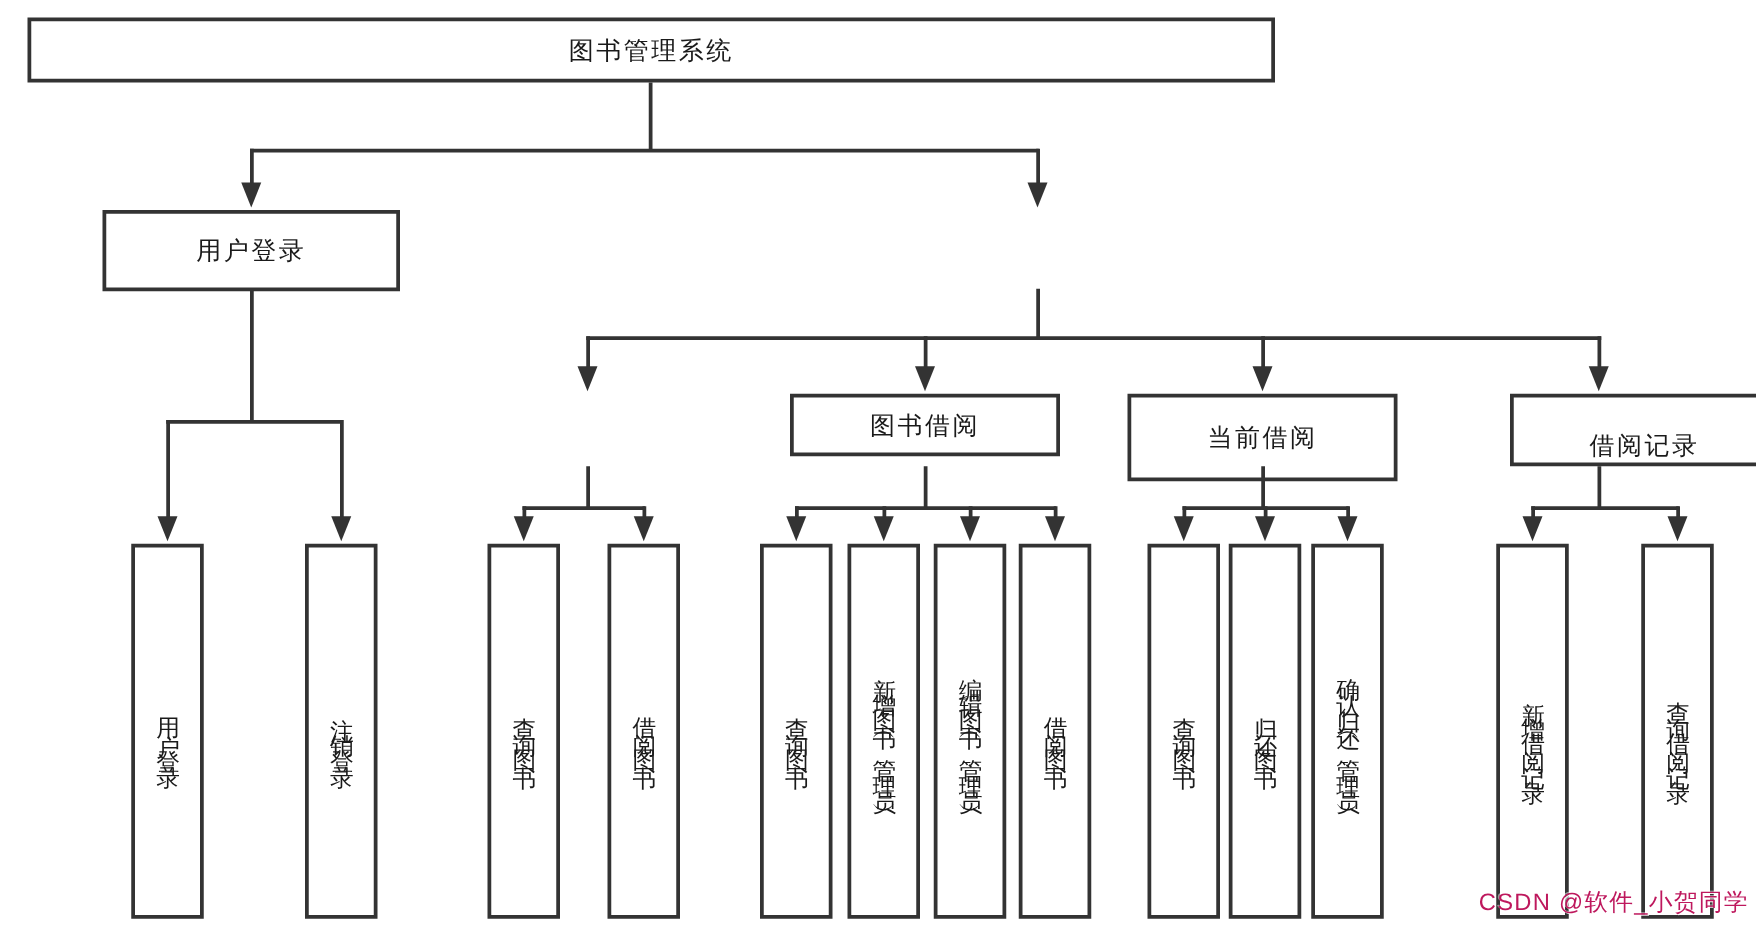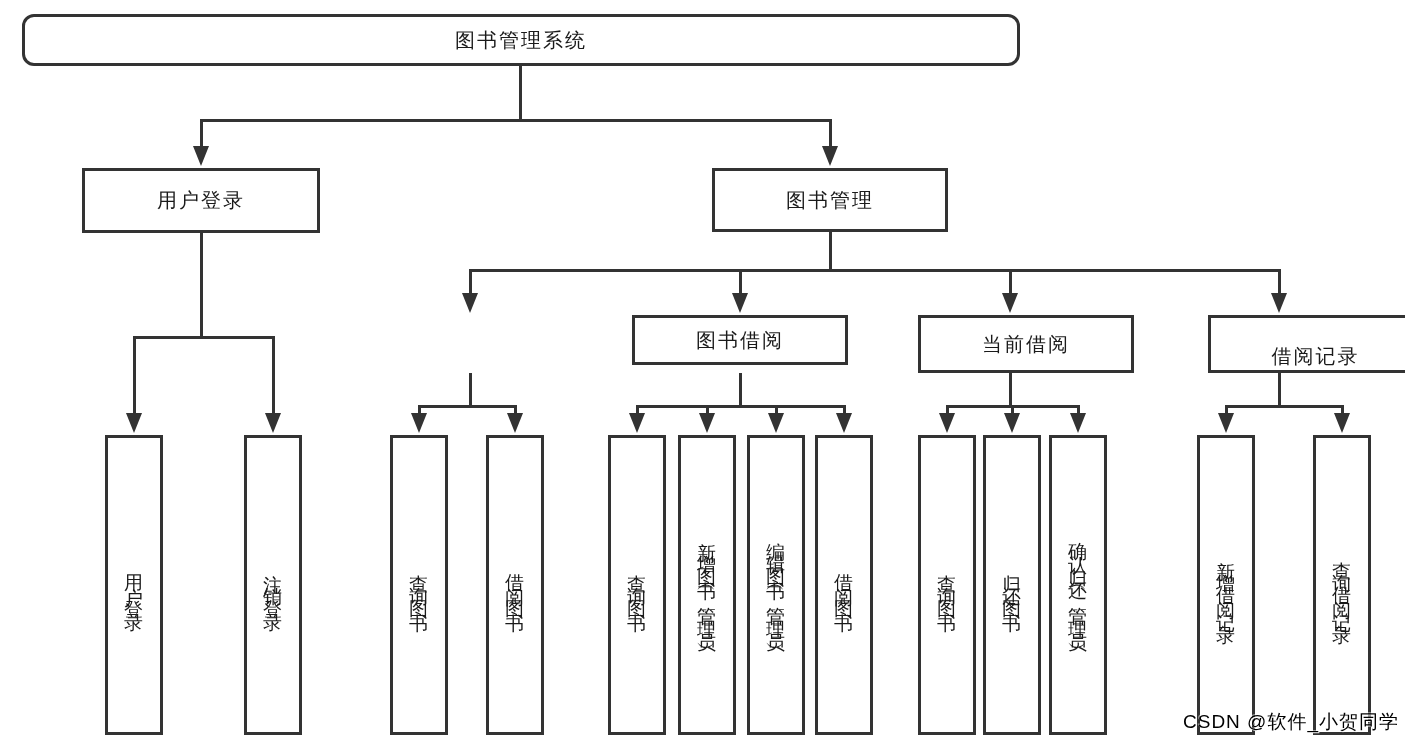--- a/index.html
+++ b/index.html
@@ -44,47 +44,44 @@
     border-left: 8px solid transparent;
     border-right: 8px solid transparent;
     border-top: 20px solid #333333;
   }
   .watermark {
     position: absolute;
     left: 1183px;
     top: 709px;
     font-size: 19px;
     letter-spacing: 1px;
-    color: #000000;
+    color: #be185d;
     text-shadow: 1px 1px 0 rgba(255,255,255,0.9), -1px -1px 0 rgba(255,255,255,0.5);
     z-index: 5;
     white-space: nowrap;
   }
 </style>
 </head>
 <body>
 
 <div id="canvas">
 
-  <div class="box" style="left:22px; top:14px; width:998px; height:52px;border-radius:12px;">
+  <div class="box" style="left:22px; top:14px; width:998px; height:52px;">
     <span>图书管理系统</span>
   </div>
 
   <div class="vline" style="left:519px; top:66px; height:54px;"></div>
   <div class="hline" style="left:200px; top:119px; width:631px;"></div>
   <div class="vline" style="left:200px; top:119px; height:30px;"></div>
   <div class="ahead" style="left:193px; top:146px;"></div>
   <div class="vline" style="left:829px; top:119px; height:30px;"></div>
   <div class="ahead" style="left:822px; top:146px;"></div>
 
   <div class="box" style="left:82px; top:168px; width:238px; height:65px;">
     <span>用户登录</span>
-  </div>
-  <div class="box" style="left:712px; top:168px; width:236px; height:64px;">
-    <span>图书管理</span>
   </div>
 
   <div class="vline" style="left:200px; top:232px; height:105px;"></div>
   <div class="hline" style="left:133px; top:336px; width:141px;"></div>
   <div class="vline" style="left:133px; top:336px; height:78px;"></div>
   <div class="ahead" style="left:126px; top:413px;"></div>
   <div class="vline" style="left:272px; top:336px; height:78px;"></div>
   <div class="ahead" style="left:265px; top:413px;"></div>
 
   <div class="vline" style="left:829px; top:231px; height:40px;"></div>
@@ -94,21 +91,21 @@
   <div class="vline" style="left:739px; top:269px; height:26px;"></div>
   <div class="ahead" style="left:732px; top:293px;"></div>
   <div class="vline" style="left:1009px; top:269px; height:26px;"></div>
   <div class="ahead" style="left:1002px; top:293px;"></div>
   <div class="vline" style="left:1278px; top:269px; height:26px;"></div>
   <div class="ahead" style="left:1271px; top:293px;"></div>
 
   <div class="box" style="left:632px; top:315px; width:216px; height:50px;">
     <span>图书借阅</span>
   </div>
-  <div class="box" style="left:902px; top:315px; width:216px; height:58px;margin-left:16px;">
+  <div class="box" style="left:902px; top:315px; width:216px; height:70px;">
     <span>当前借阅</span>
   </div>
   <div class="box" style="left:1208px; top:315px; width:215px; height:58px;align-items:flex-end;">
     <span>借阅记录</span>
   </div>
 
   <div class="vline" style="left:469px; top:373px; height:34px;"></div>
   <div class="hline" style="left:418px; top:405px; width:98px;"></div>
   <div class="vline" style="left:418px; top:405px; height:10px;"></div>
   <div class="ahead" style="left:411px; top:413px;"></div>

